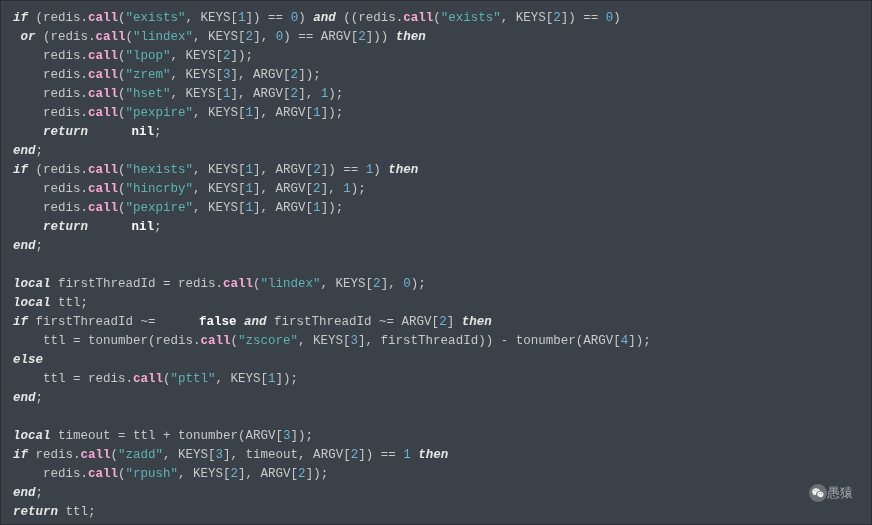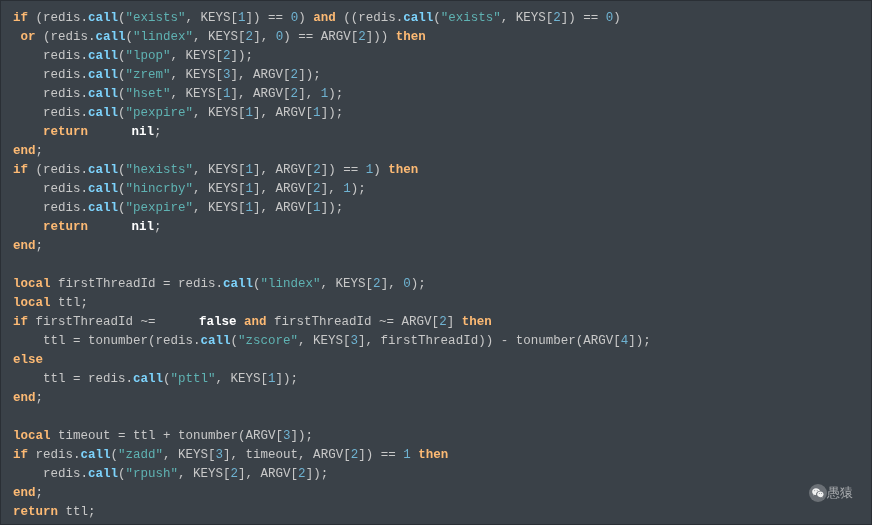--- a/index.html
+++ b/index.html
@@ -12,22 +12,22 @@
     width: 872px;
     height: 525px;
     overflow: hidden;
     padding: 8px 12px;
     position: relative;
     border: 1px solid #2a2f35;
   }
   .code-area {
     white-space: pre;
   }
-  .kw { color: #fdba74; font-weight: bold; }
-  .fn { color: #7dd3fc; font-weight: bold; }
+  .kw { color: #e5e5e5; font-weight: bold; font-style: italic; }
+  .fn { color: #f9a8d4; font-weight: bold; }
   .str { color: #5fb3b3; }
   .num { color: #6fb3d2; }
   .nil { color: #ffffff; font-weight: bold; margin-left: 36px; }
   .p { color: #c8c8c8; }
   .watermark {
     position: absolute;
     right: 18px;
     bottom: 22px;
     color: rgba(255,255,255,0.55);
     font-family: Arial, sans-serif;

